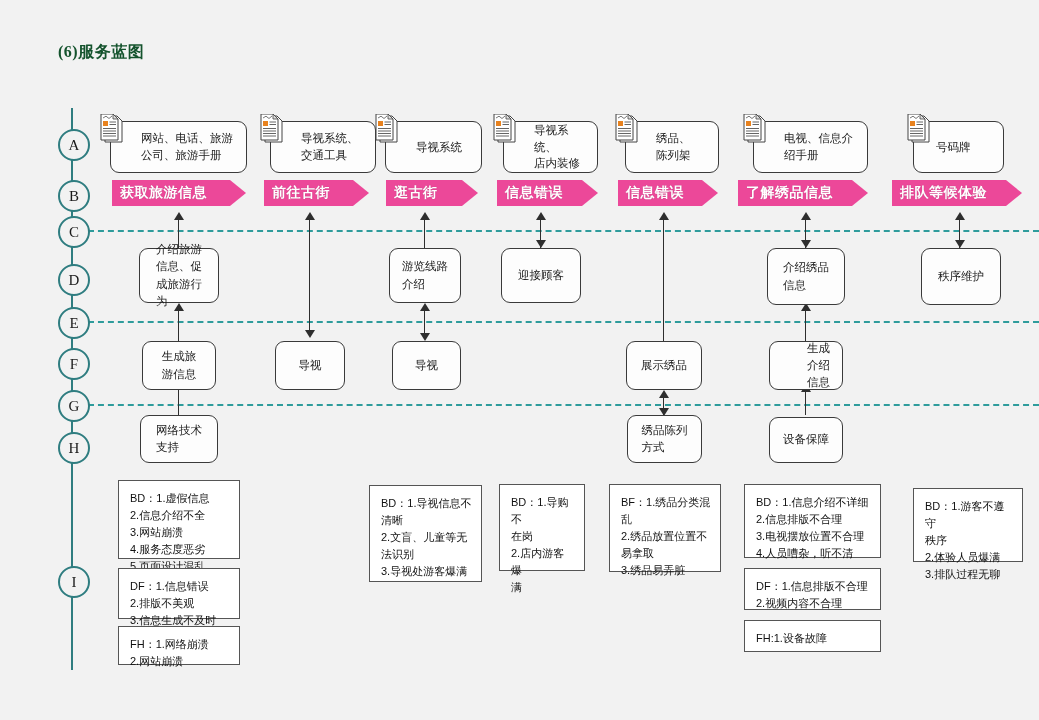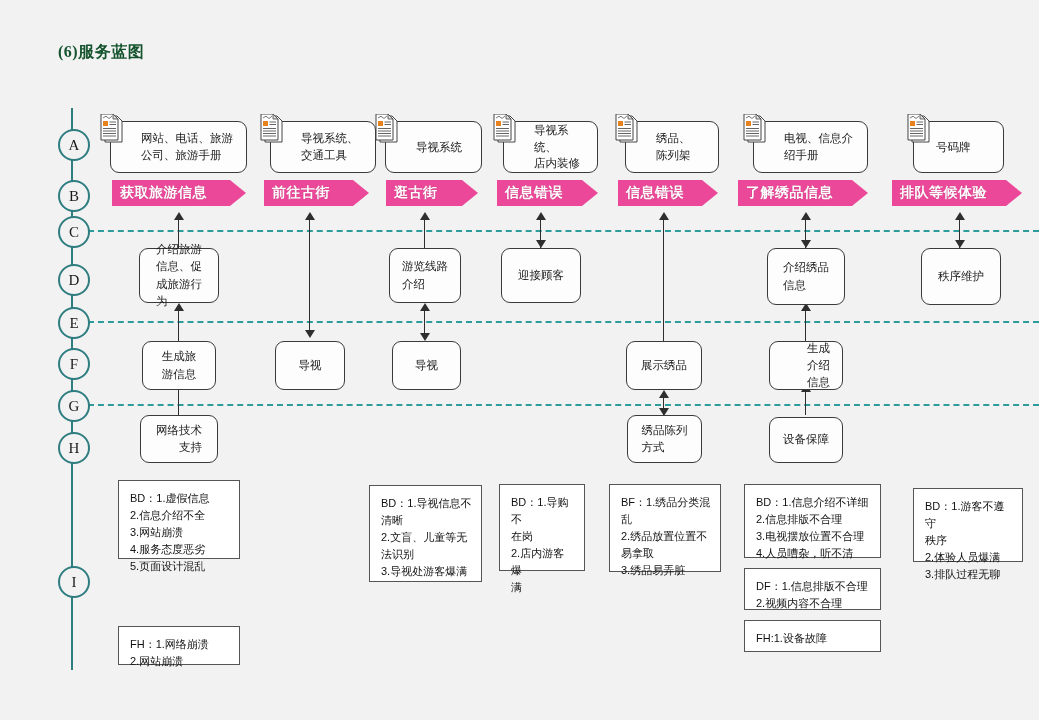--- a/index.html
+++ b/index.html
@@ -385,37 +385,40 @@
     <span style="white-space:pre-line;">导视</span>
   </div>
   <div class="abs proc-box ctr" style="left:626px; top:341px; width:76px; height:49px;">
     <span style="white-space:pre-line;">展示绣品</span>
   </div>
   <div class="abs proc-box" style="left:769px; top:341px; width:74px; height:49px;">
     <span style="white-space:pre-line;margin-left:28px;">生成介绍
 信息</span>
   </div>
 
-  <div class="abs proc-box" style="left:140px; top:415px; width:78px; height:48px;text-align:right;">
+  <div class="abs proc-box" style="left:140px; top:415px; width:78px; height:48px;">
     <span style="white-space:pre-line;">网络技术
 支持</span>
   </div>
   <div class="abs proc-box" style="left:627px; top:415px; width:75px; height:48px;">
     <span style="white-space:pre-line;">绣品陈列
 方式</span>
   </div>
   <div class="abs proc-box ctr" style="left:769px; top:417px; width:74px; height:46px;">
     <span style="white-space:pre-line;">设备保障</span>
   </div>
 
   <div class="abs note-box" style="left:118px; top:480px; width:122px; height:79px;">BD：1.虚假信息
 2.信息介绍不全
 3.网站崩溃
 4.服务态度恶劣
 5.页面设计混乱</div>
+  <div class="abs note-box" style="left:118px; top:568px; width:122px; height:51px;">DF：1.信息错误
+2.排版不美观
+3.信息生成不及时</div>
   <div class="abs note-box" style="left:118px; top:626px; width:122px; height:39px;">FH：1.网络崩溃
 2.网站崩溃</div>
 
   <div class="abs note-box" style="left:369px; top:485px; width:113px; height:97px;">BD：1.导视信息不
 清晰
 2.文盲、儿童等无
 法识别
 3.导视处游客爆满</div>
 
   <div class="abs note-box" style="left:499px; top:484px; width:86px; height:87px;">BD：1.导购不

